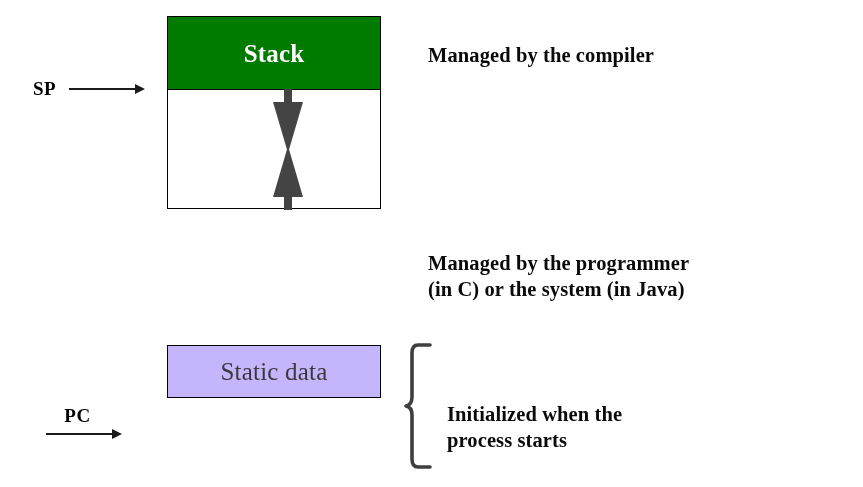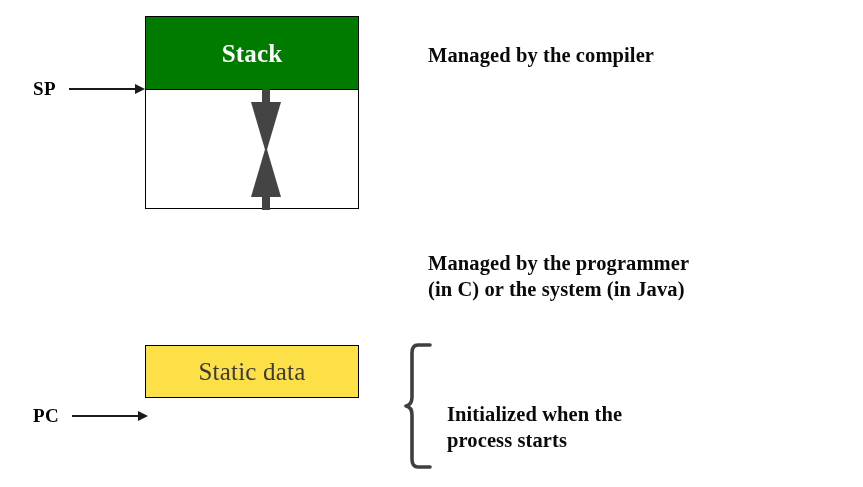--- a/index.html
+++ b/index.html
@@ -12,21 +12,21 @@
     width: 863px;
     height: 487px;
     background: #ffffff;
     overflow: hidden;
     font-family: "Liberation Serif", "DejaVu Serif", serif;
   }
 
   
   .mem-col {
     position: absolute;
-    left: 145px;
+    left: 167px;
     top: 16px;
     width: 214px;
     height: 450px;
   }
 
   .seg {
     position: absolute;
     left: 0;
     width: 100%;
     box-sizing: border-box;
@@ -48,21 +48,21 @@
     background: #ffffff;
   }
   .seg-heap {
     top: 192px;
     height: 138px;
     background: #0700e8;
   }
   .seg-static {
     top: 329px;
     height: 53px;
-    background: #fde047;
+    background: #c4b5fd;
   }
   .seg-instr {
     top: 381px;
     height: 69px;
     background: #66c6f2;
   }
 
   .seg-label {
     font-size: 25px;
     line-height: 1;
@@ -98,21 +98,21 @@
     font-size: 19px;
     font-weight: bold;
     color: #000000;
     letter-spacing: .5px;
   }
   .pointer-arrow {
     margin-left: 13px;
   }
 
   #sp-row { left: 33px; top: 78px; }
-  #pc-row { left: 33px; top: 405px; }
+  #pc-row { left: 33px; top: 405px; flex-direction: column; }
 
   
   .note {
     position: absolute;
     font-size: 20.5px;
     font-weight: bold;
     color: #0a0a0a;
     line-height: 1.28;
     white-space: pre-line;
     letter-spacing: .1px;

